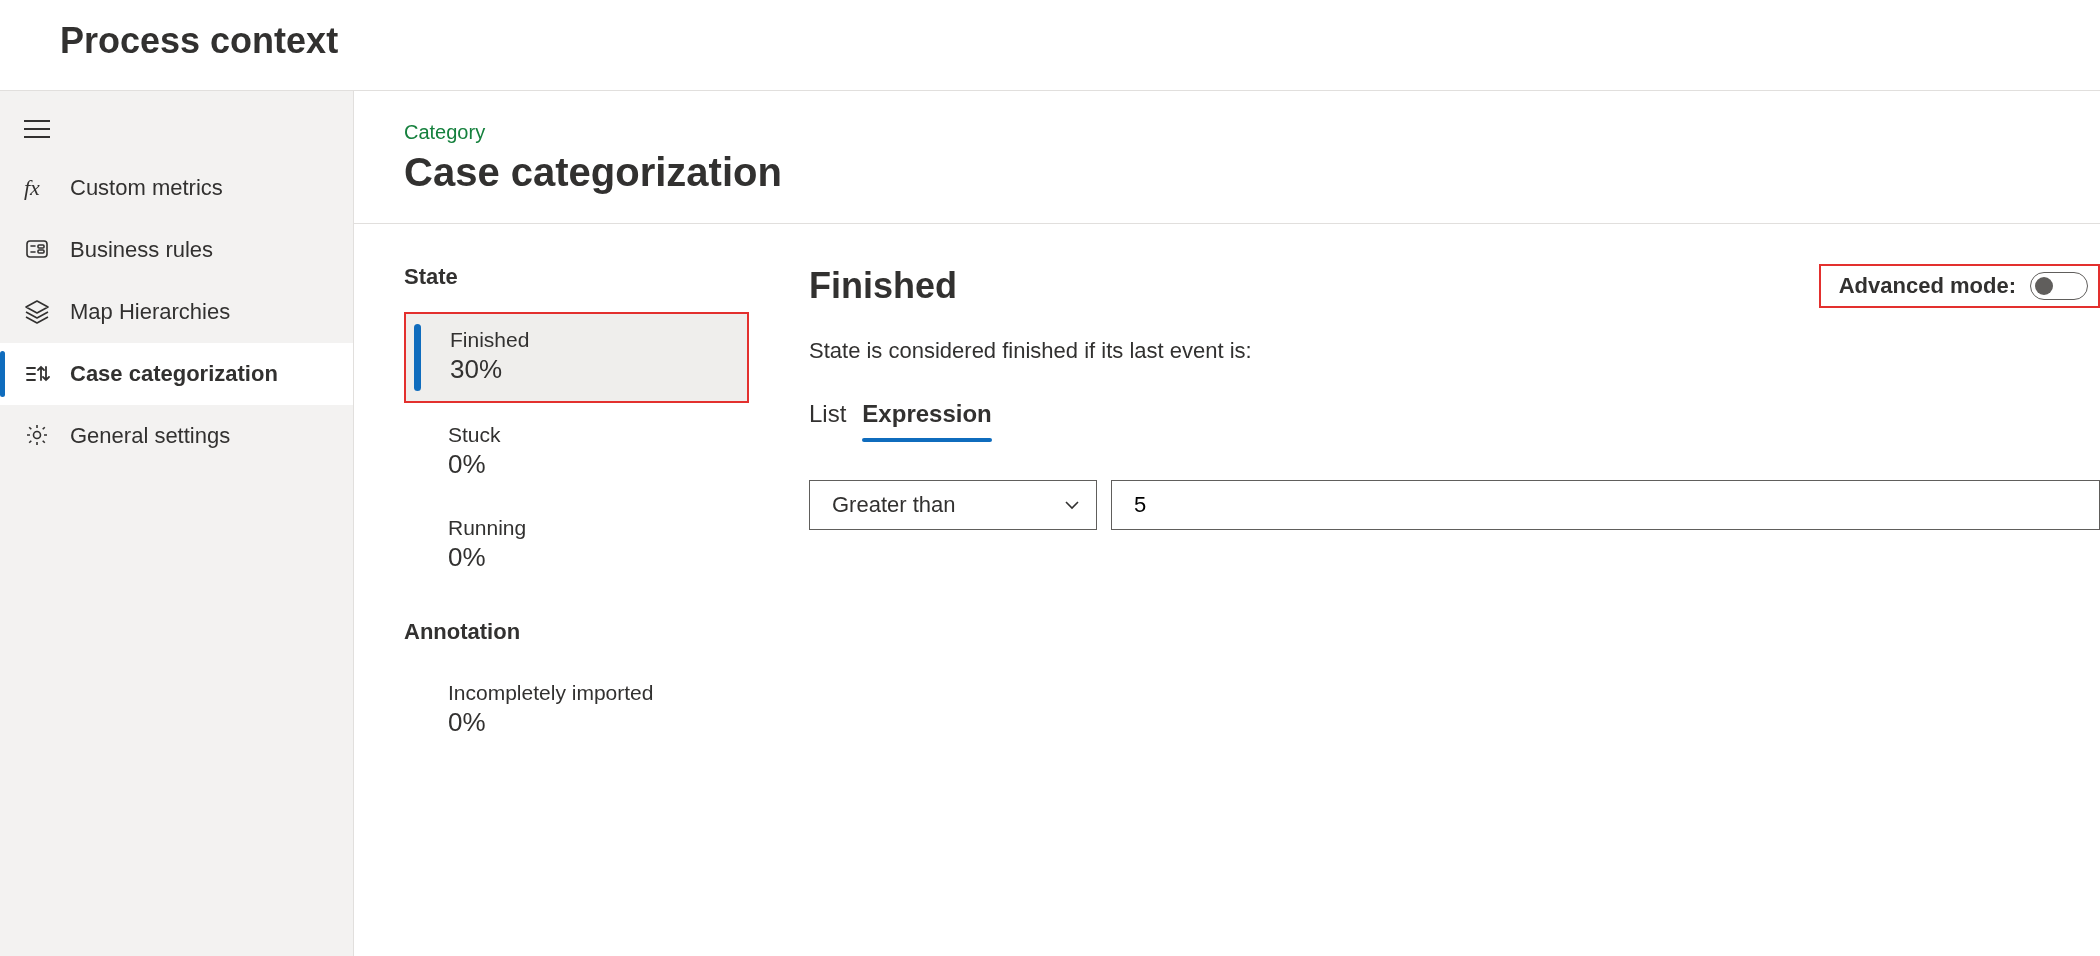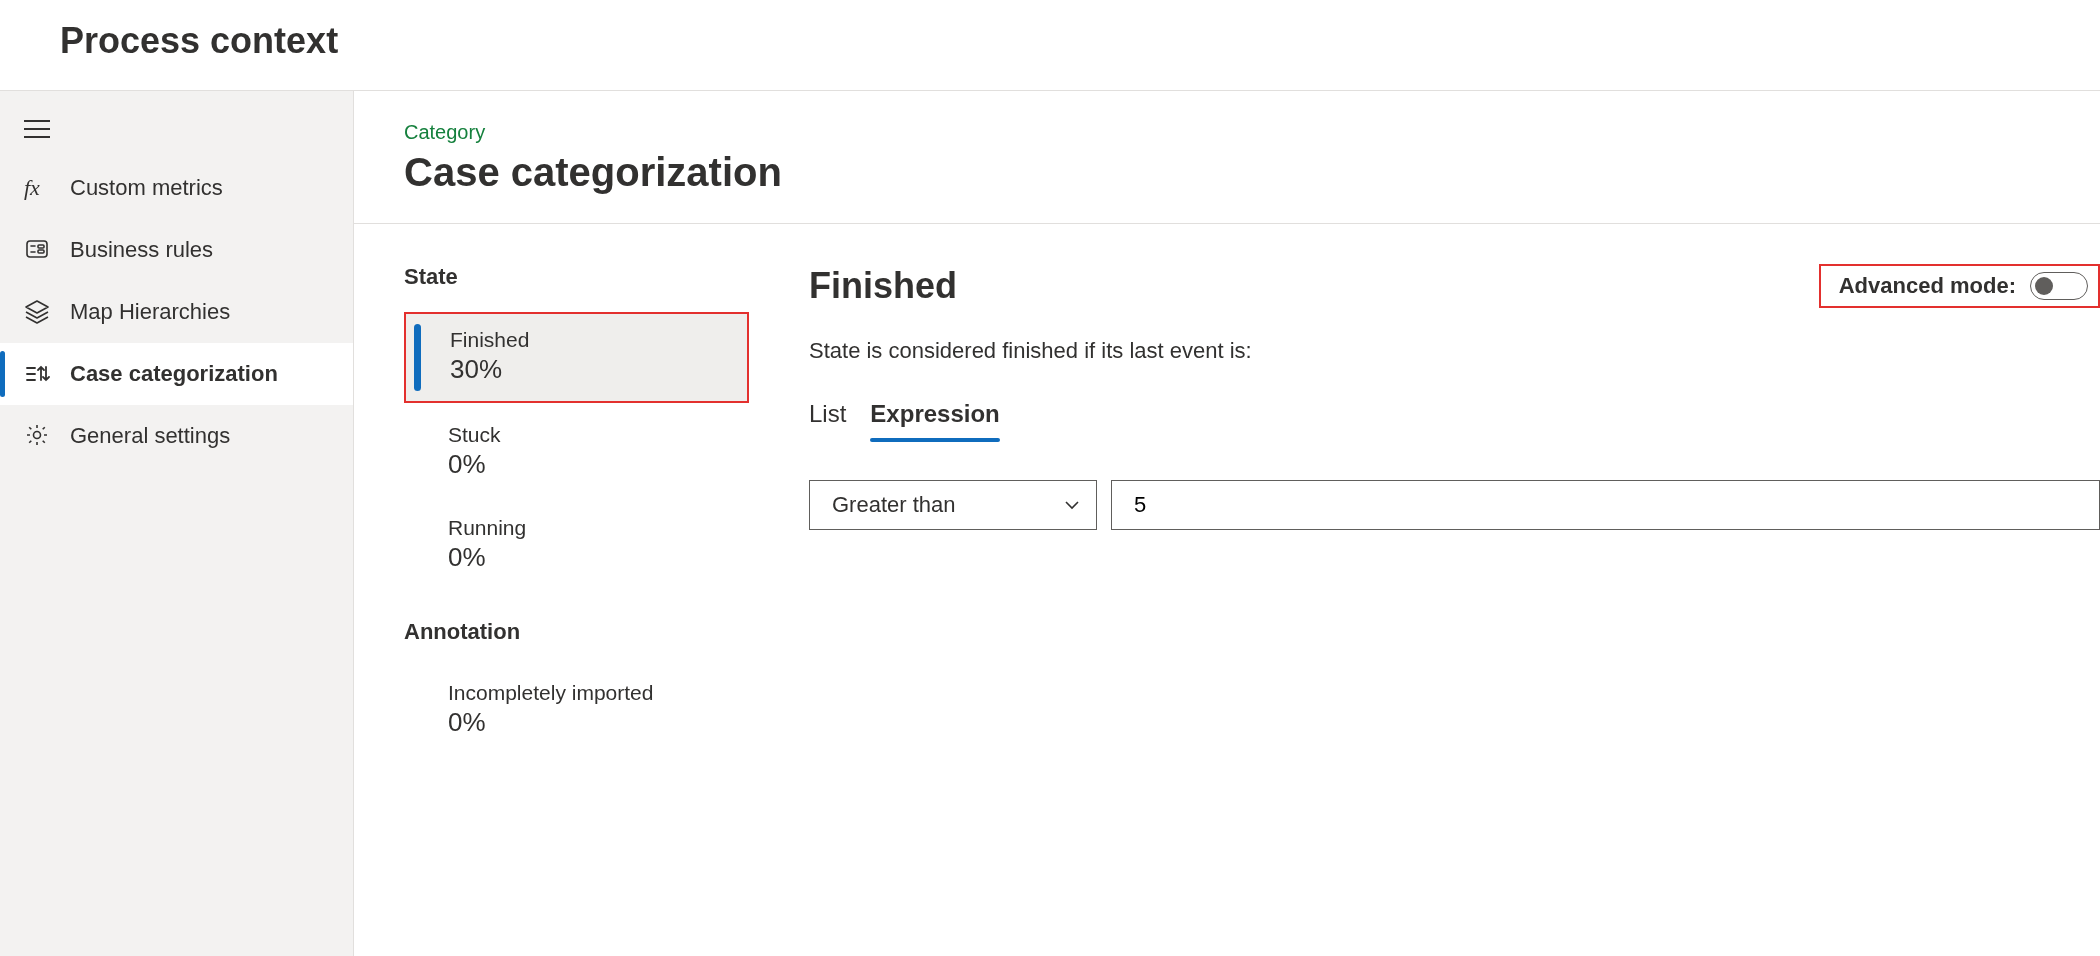--- a/index.html
+++ b/index.html
@@ -130,21 +130,21 @@
 .adv-mode-label { font-size: 22px; font-weight: 600; }
 .toggle {
   width: 58px; height: 28px; border: 1.5px solid #605e5c; border-radius: 14px;
   position: relative; cursor: pointer; background: #fff;
 }
 .toggle-knob {
   width: 18px; height: 18px; background: #605e5c; border-radius: 50%;
   position: absolute; left: 4px; top: 4px;
 }
 .detail-desc { font-size: 22px; color: #323130; margin-bottom: 36px; }
-.tabs { display: flex; gap: 24px; margin-bottom: 40px; }
+.tabs { display: flex; gap: 16px; margin-bottom: 40px; }
 .tab {
   font-size: 24px;
   padding-bottom: 12px;
   cursor: pointer;
   color: #323130;
   position: relative;
 }
 .tab.active { font-weight: 600; }
 .tab.active::after {
   content: "";

